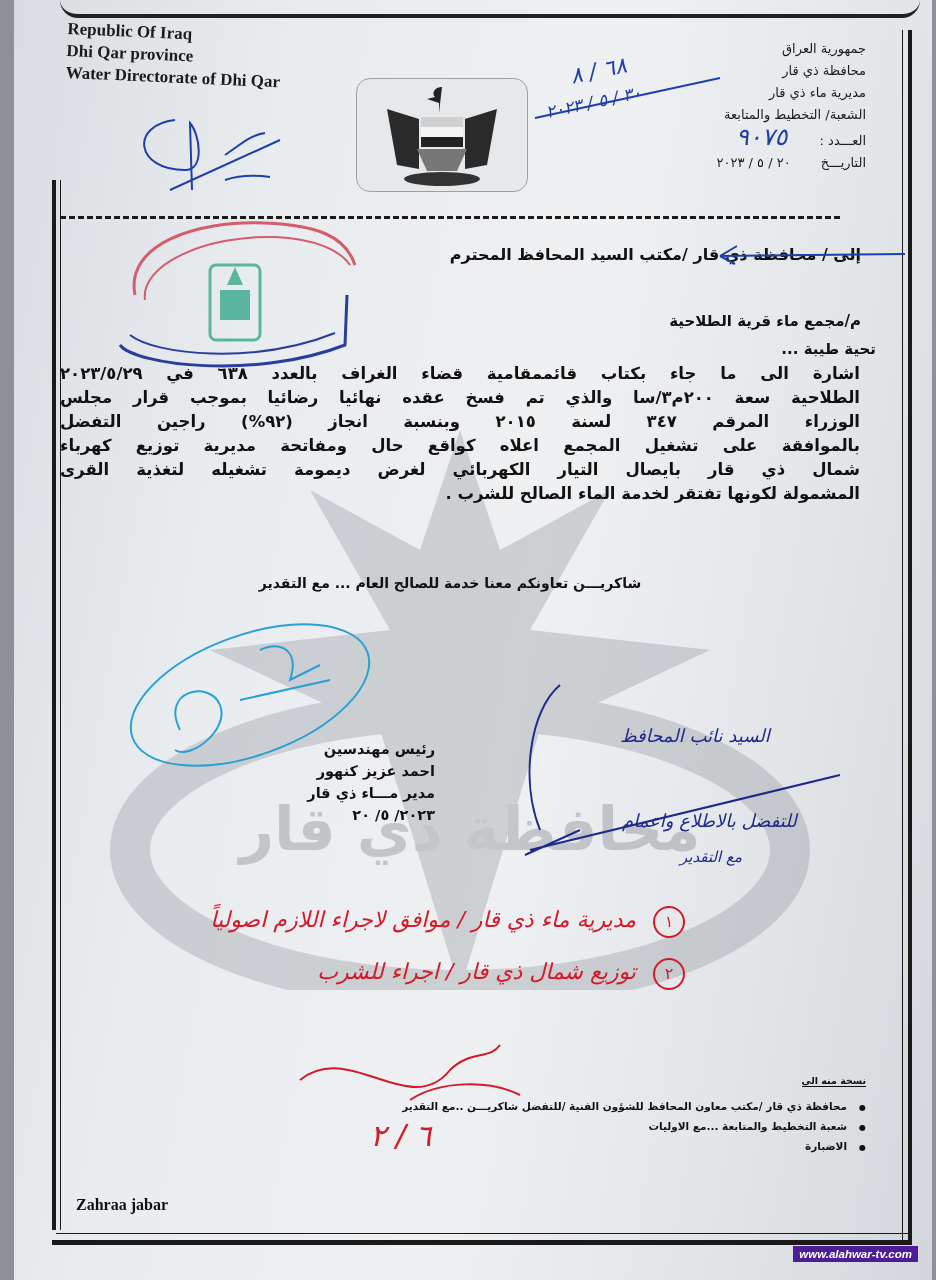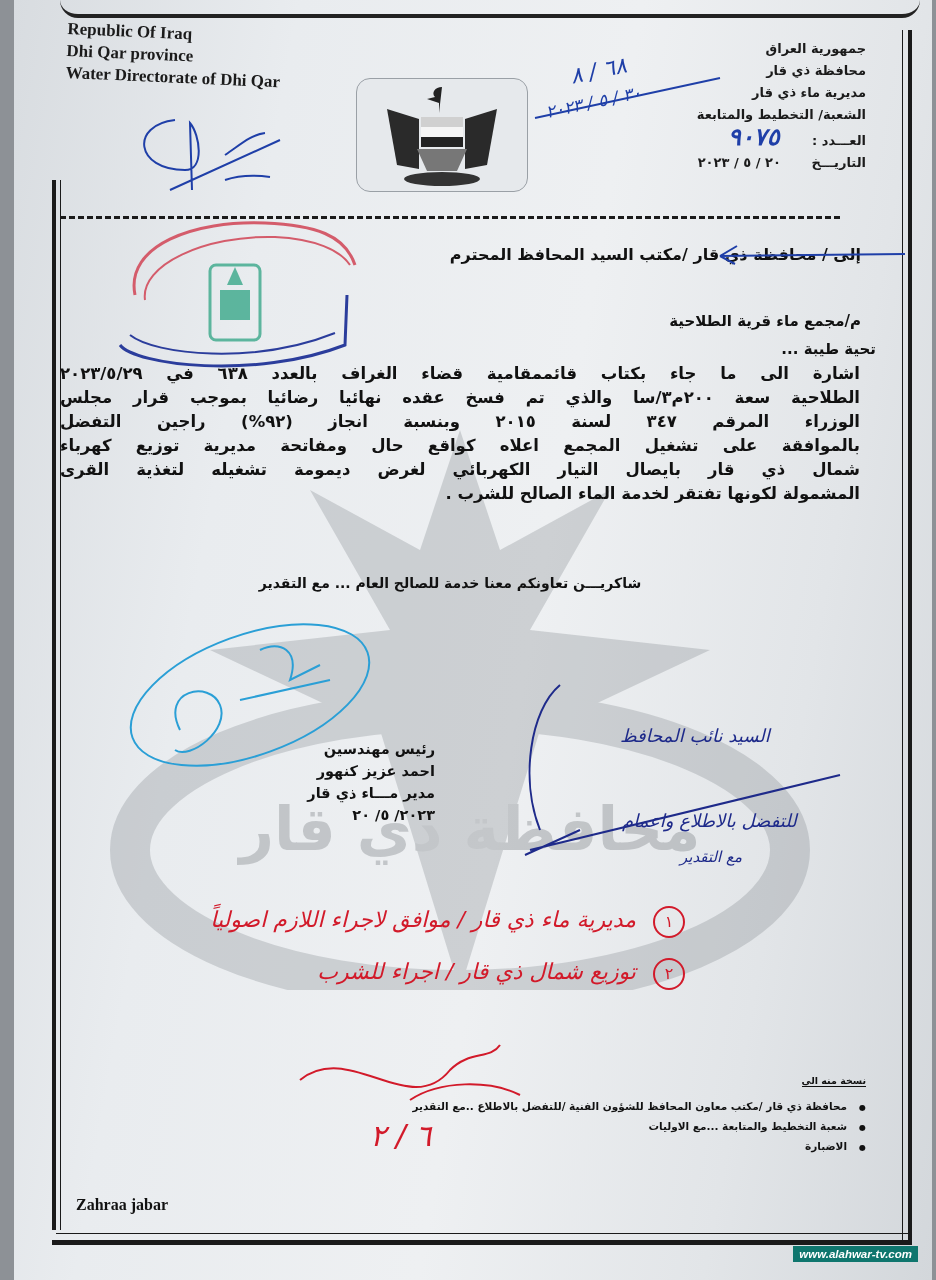--- a/index.html
+++ b/index.html
@@ -29,21 +29,21 @@
       opacity: 0.28;
     }
 
     .en-header {
       position: absolute; left: 68px; top: 18px;
       font-family: "Liberation Serif", serif; font-weight: bold; font-size: 17px;
       line-height: 22px; color: #1b1b1b; transform: rotate(2.5deg); transform-origin: left top;
     }
     .ar-header {
       position: absolute; right: 70px; top: 38px; direction: rtl; text-align: right;
-      font-family: "DejaVu Sans", sans-serif; font-weight: bold; font-size: 13px;
+      font-family: "DejaVu Sans", sans-serif; font-weight: normal; font-size: 13px;
       line-height: 22px; color: #1b1b1b;
     }
     .ar-header .row { display: block; }
     .emblem-box {
       position: absolute; left: 356px; top: 78px; width: 170px; height: 112px;
       border: 1px solid #9aa0a6; border-radius: 14px; background: #e6e9ec;
     }
     .dashed {
       position: absolute; left: 60px; top: 216px; width: 780px; height: 0;
       border-top: 3px dashed #1b1b1b;
@@ -86,21 +86,21 @@
       list-style: none; margin: 0; padding: 0;
     }
     .cc-list li::before { content: "\25CF"; margin-left: 12px; font-size: 8px; }
     .typist {
       position: absolute; left: 76px; top: 1196px;
       font-family: "Liberation Serif", serif; font-weight: bold; font-size: 16px; color: #111;
     }
     .site {
       position: absolute; right: 18px; top: 1246px;
       font-family: "Liberation Sans", sans-serif; font-style: italic; font-weight: bold;
-      font-size: 11.5px; color: #fff; background: #0f766e; padding: 2px 6px;
+      font-size: 11.5px; color: #fff; background: #4c1d95; padding: 2px 6px;
     }
     .hw { position: absolute; font-family: "DejaVu Sans", sans-serif; font-style: italic; }
     .hw.blue { color: #1f3fa8; }
     .hw.red { color: #d21a2a; }
     svg.ink { position: absolute; overflow: visible; }
   </style>
 </head>
 <body>
 
 <div class="paper"></div>
@@ -223,19 +223,19 @@
   <span style="display:inline-block;width:28px;height:28px;border:2px solid #d21a2a;border-radius:50%;text-align:center;line-height:28px;font-size:16px;font-style:normal;margin-left:10px;">٢</span>
   <span>توزيع شمال ذي قار / اجراء للشرب</span>
 </div>
 <svg class="ink" style="left:290px;top:1040px;" width="260" height="90">
   <path d="M10 40 C60 0 120 80 160 30 C180 10 200 20 210 5 M120 60 C150 40 200 40 230 55" stroke="#d21a2a" stroke-width="2" fill="none"></path>
 </svg>
 <div class="hw red" style="left:370px;top:1118px;font-size:30px;">٦ / ٢</div>
 
 <div class="cc-title">نسخة منه الى</div>
 <ul class="cc-list">
-  <li>محافظة ذي قار /مكتب معاون المحافظ للشؤون الفنية /للتفضل بالاطلاع ..مع التقدير</li>
+  <li>محافظة ذي قار /مكتب معاون المحافظ للشؤون الفنية /للتفضل شاكريـــن ..مع التقدير</li>
   <li>شعبة التخطيط والمتابعة ...مع الاوليات</li>
   <li>الاضبارة</li>
 </ul>
 
 <div class="typist">Zahraa jabar</div>
 <div class="site">www.alahwar-tv.com</div>
 
 </body></html>

